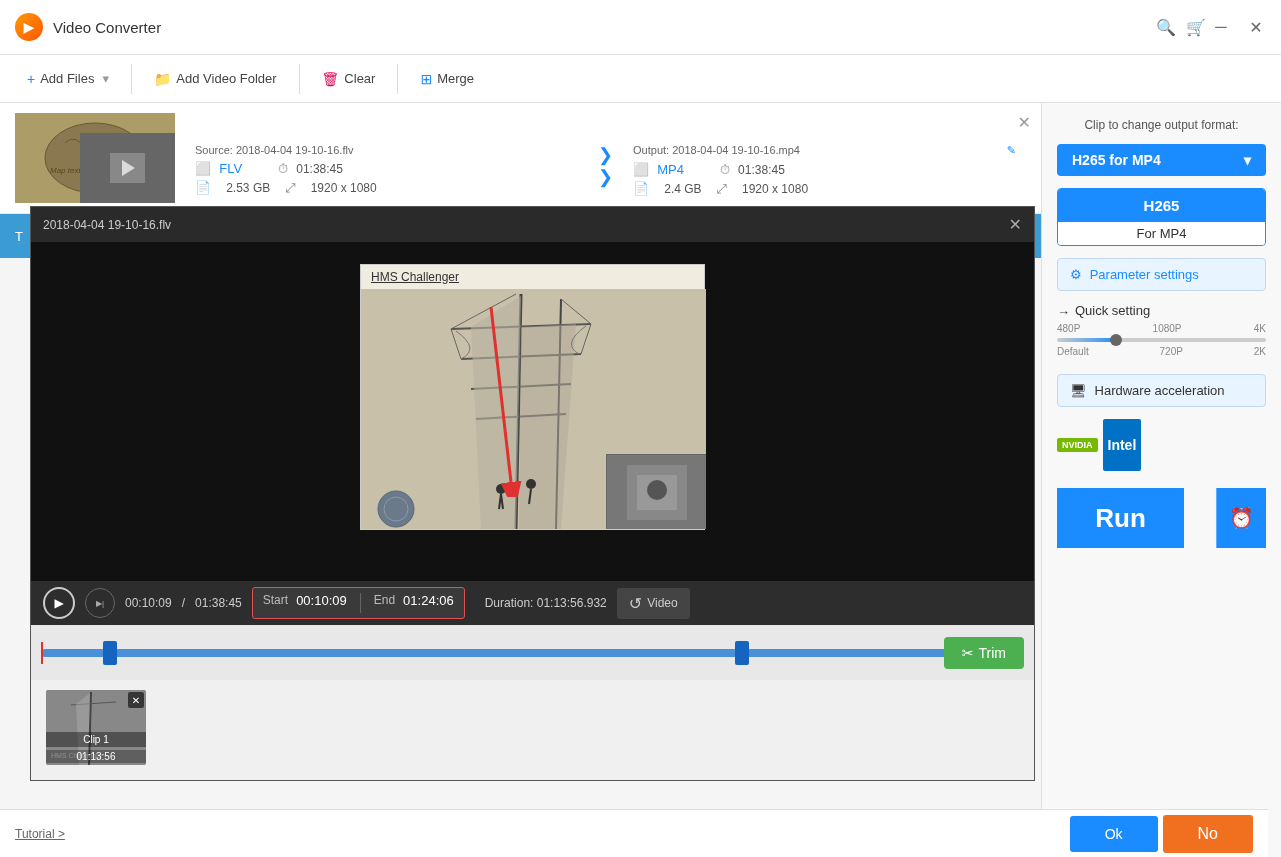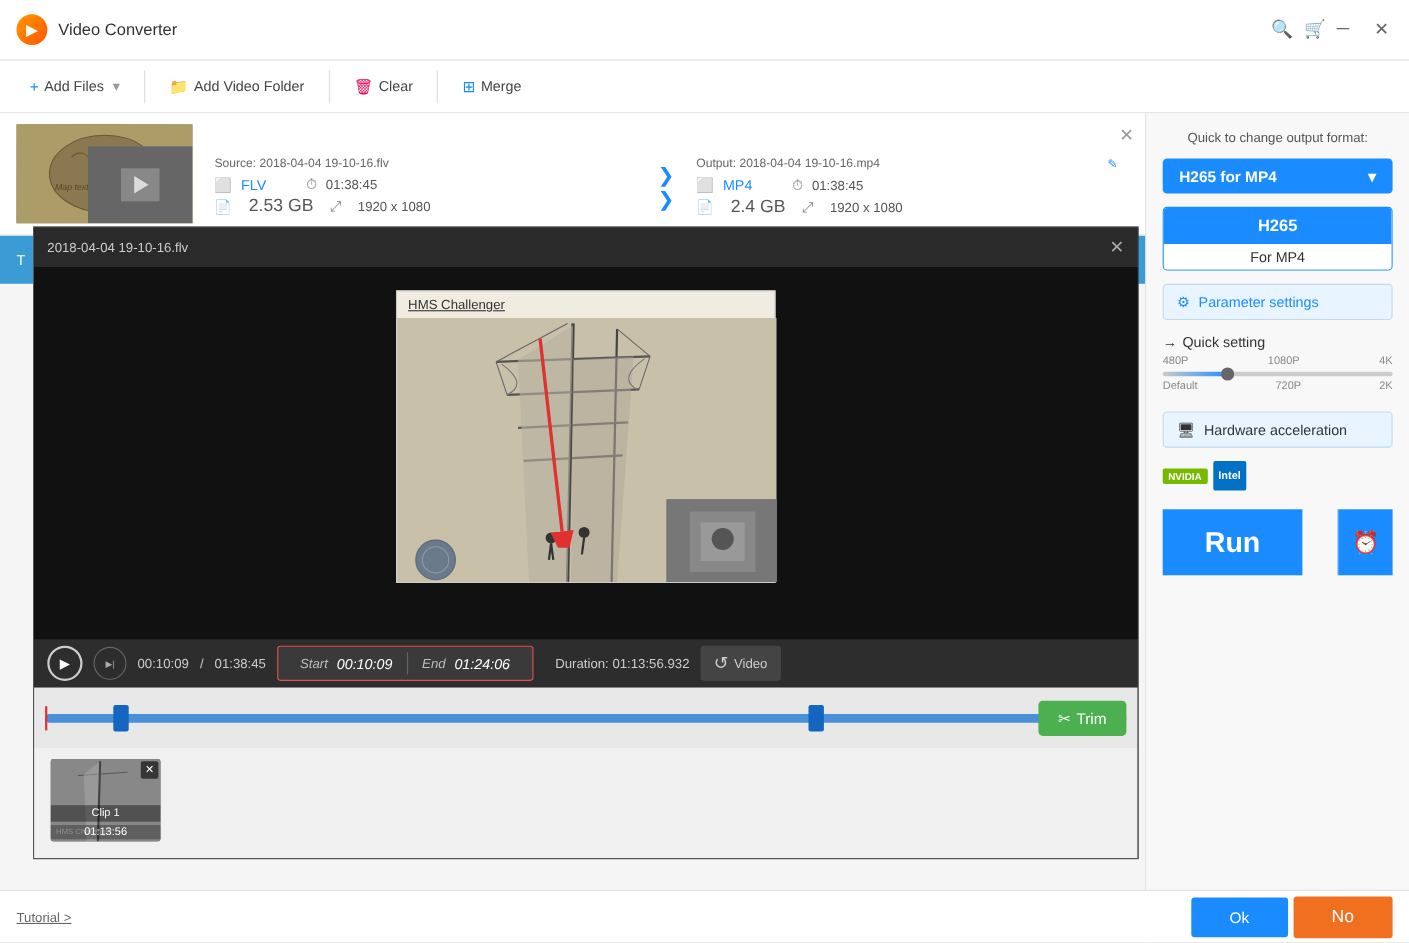--- a/index.html
+++ b/index.html
@@ -90,33 +90,33 @@
     }
     .file-thumb-img {
       width: 100%; height: 100%;
       background: linear-gradient(135deg, #b8a070 0%, #8a7050 30%, #c8a878 60%, #a07848 100%);
       position: relative;
     }
 
     .file-info {
       flex: 1;
       display: flex;
-      align-items: center;
+      align-items: flex-start;
       gap: 0;
       margin-top: 24px;
     }
     .source-info, .output-info {
       flex: 1;
       padding: 0 10px;
     }
     .file-source-label { font-size: 11px; color: #666; margin-bottom: 5px; }
     .file-format-row { display: flex; align-items: center; gap: 8px; margin-bottom: 3px; }
     .file-format { color: #1a8cff; font-size: 13px; font-weight: 500; }
     .file-duration { color: #555; font-size: 12px; display: flex; align-items: center; gap: 3px; }
-    .file-size { color: #555; font-size: 16px; display: flex; align-items: center; gap: 3px; }
+    .file-size { color: #555; font-size: 12px; display: flex; align-items: center; gap: 3px; }
     .file-res { color: #555; font-size: 12px; display: flex; align-items: center; gap: 3px; }
     .meta-row { display: flex; align-items: center; gap: 15px; }
     .arrow-right { color: #1a8cff; font-size: 18px; }
     .arrow-divider { display: flex; flex-direction: column; align-items: center; justify-content: center; padding: 0 10px; }
     .close-file-btn {
       position: absolute; right: 10px; top: 10px;
       background: none; border: none; cursor: pointer; color: #999; font-size: 16px;
     }
 
     
@@ -171,23 +171,23 @@
     }
     .play-btn2 {
       width: 30px; height: 30px;
       border: 1.5px solid #aaa; border-radius: 50%;
       background: transparent; cursor: pointer;
       display: flex; align-items: center; justify-content: center;
       color: white; font-size: 10px;
     }
     .time-text { color: #ccc; font-size: 12px; white-space: nowrap; }
     .trim-start-end {
-      display: flex; align-items: center; gap: 8px;
+      display: flex; gap: 8px;
       background: #3a3a3a; border: 1px solid #e05050;
-      padding: 5px 20px; border-radius: 3px; font-style: italic;
+      padding: 5px 10px; border-radius: 3px;
     }
     .trim-label { color: #bbb; font-size: 12px; }
     .trim-time { color: #fff; font-size: 13px; font-weight: 500; }
     .trim-divider { width: 1px; height: 20px; background: #666; margin: 0 5px; }
     .duration-text { color: #ccc; font-size: 12px; margin-left: 10px; }
     .reset-btn {
       display: flex; align-items: center; gap: 5px;
       background: #444; border: none; color: #ccc;
       padding: 6px 12px; border-radius: 3px; cursor: pointer; font-size: 12px;
     }
@@ -250,21 +250,21 @@
 
     
     .bottom-bar {
       background: #fff;
       height: 48px;
       display: flex;
       align-items: center;
       padding: 0 15px;
       border-top: 1px solid #e0e0e0;
       position: absolute;
-      bottom: 0; left: 0; right: 0;
+      bottom: 0; left: 0; right: 13px;
     }
     .tutorial-link { color: #666; font-size: 12px; text-decoration: underline; cursor: pointer; }
     .ok-btn {
       background: #1a8cff; color: white; border: none;
       padding: 10px 35px; border-radius: 3px; cursor: pointer; font-size: 14px;
       margin-left: auto; margin-right: 5px;
     }
     .no-btn {
       background: #f07020; color: white; border: none;
       padding: 10px 35px; border-radius: 3px; cursor: pointer; font-size: 16px;
@@ -374,22 +374,22 @@
       width: 100%;
     }
     .gpu-logos {
       display: flex; gap: 5px; align-items: center;
     }
     .nvidia-logo {
       background: #76b900; color: white; font-size: 9px; font-weight: 700;
       padding: 2px 5px; border-radius: 2px;
     }
     .intel-logo {
-      background: #0071c5; color: white; font-size: 10px; font-weight: 700;
-      padding: 8px 5px; border-radius: 2px;
+      background: #0071c5; color: white; font-size: 14px; font-weight: 700;
+      padding: 18px 5px; border-radius: 2px;
     }
 
     
     .run-btn {
       background: #1a8cff;
       color: white;
       border: none;
       font-size: 26px;
       font-weight: 700;
       cursor: pointer;
@@ -713,21 +713,21 @@
           <button class="clip-close">✕</button>
           <div class="clip-label">Clip 1</div>
           <div class="clip-duration">01:13:56</div>
         </div>
       </div>
     </div>
 
   </div>
 
   <div class="right-sidebar">
-    <div class="sidebar-label">Quick to change output format:</div>
+    <div class="sidebar-label">Clip to change output format:</div>
 
     <button class="format-selector">
       <span>H265 for MP4</span>
       <span>▾</span>
     </button>
 
     <div class="format-preview">
       <div class="format-preview-top">H265</div>
       <div class="format-preview-mid">For MP4</div>
     </div>

